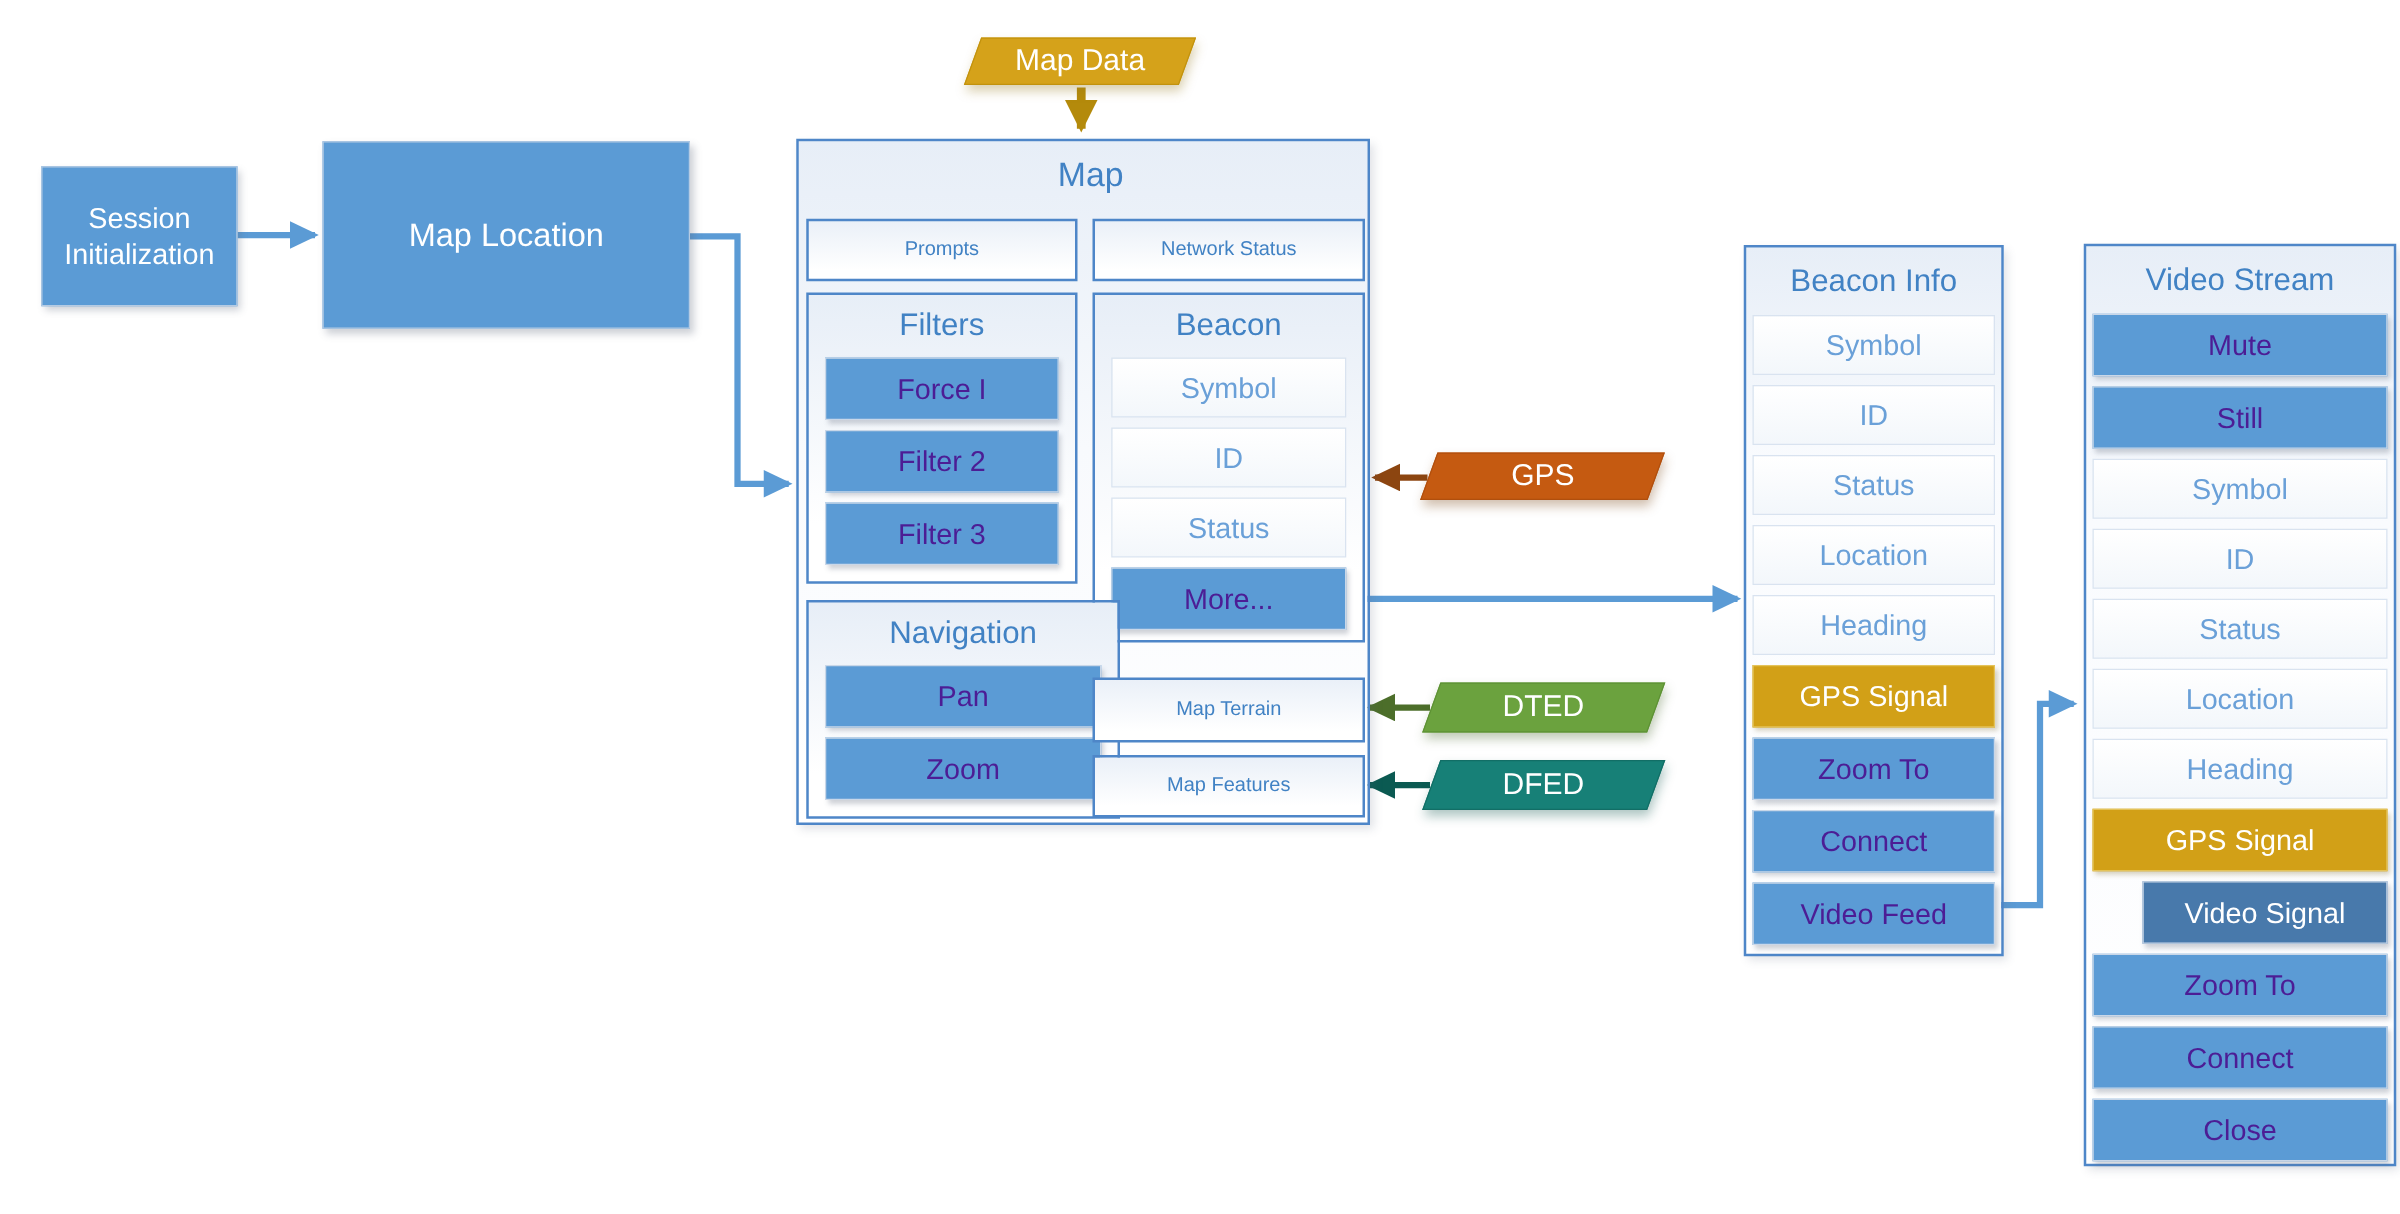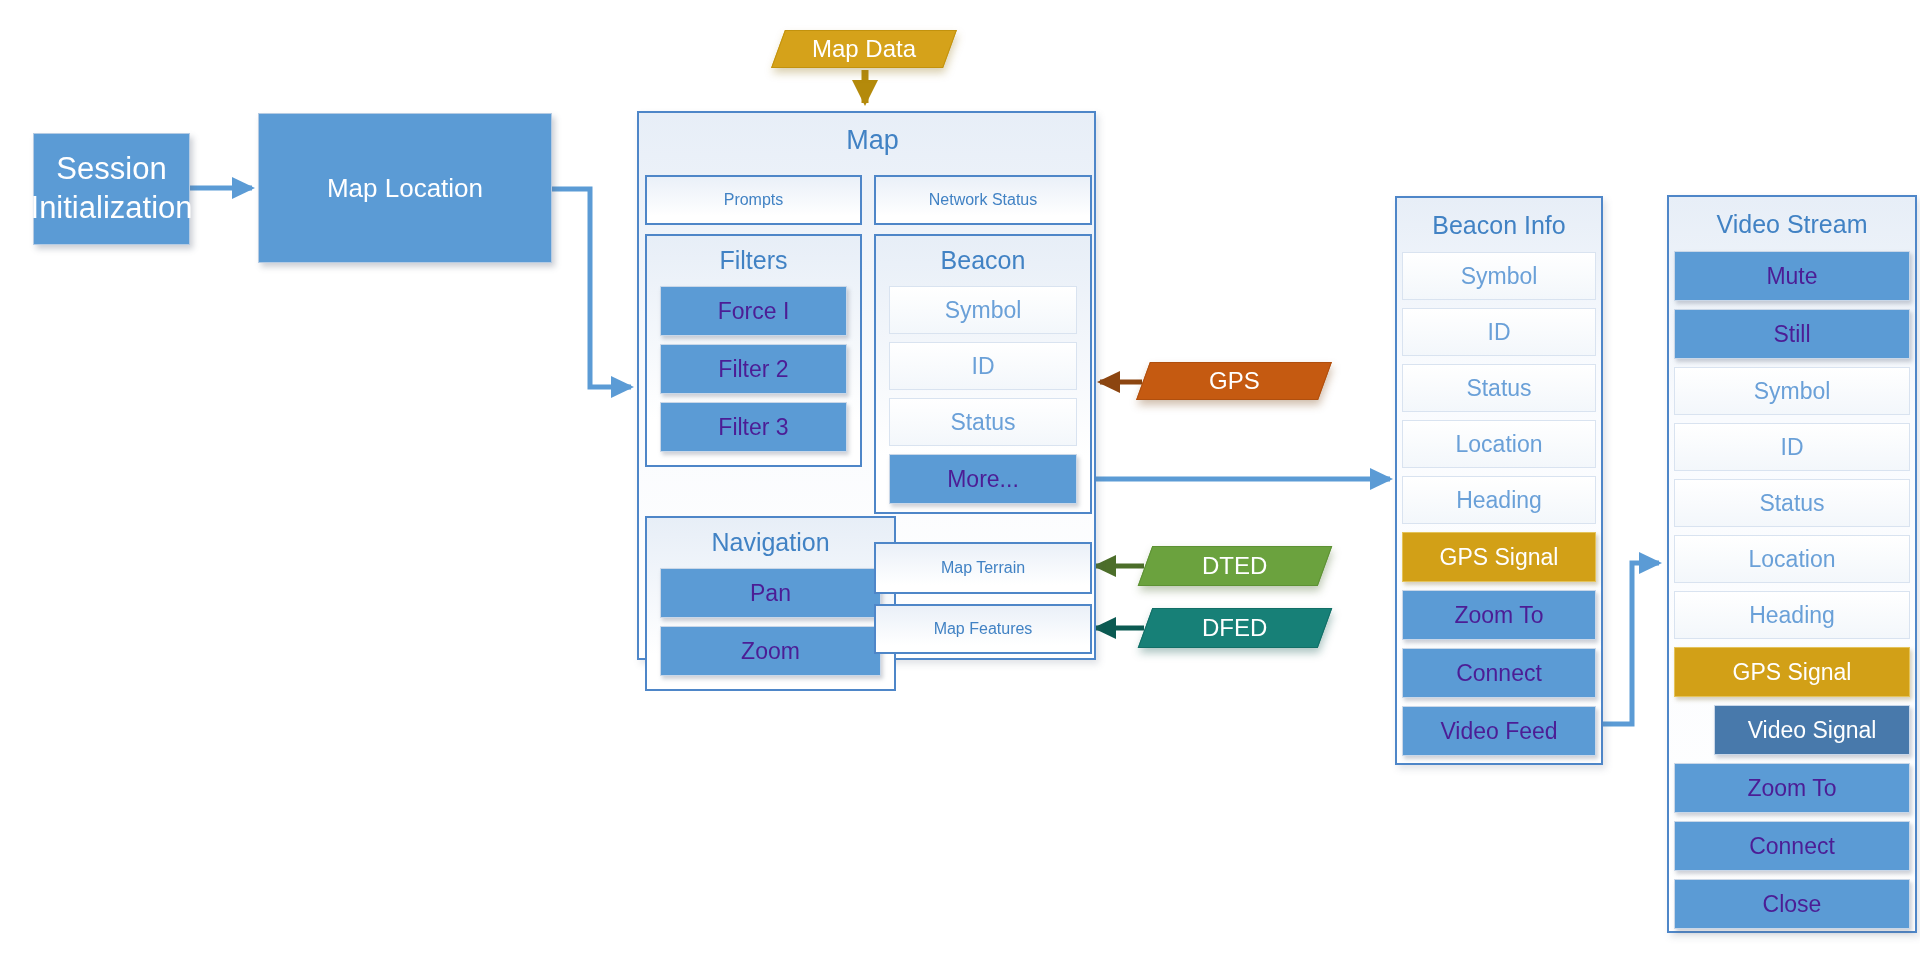--- a/index.html
+++ b/index.html
@@ -105,21 +105,21 @@
     <path d="M190,188 H252" stroke="#5b9bd5" stroke-width="5" fill="none" marker-end="url(#ah-blue)"></path>
     <path d="M552,189 H590 V387 H631" stroke="#5b9bd5" stroke-width="5" fill="none" marker-end="url(#ah-blue)"></path>
     <path d="M1079,479 H1390" stroke="#5b9bd5" stroke-width="5" fill="none" marker-end="url(#ah-blue)"></path>
     <path d="M1598,724 H1632 V563 H1659" stroke="#5b9bd5" stroke-width="5" fill="none" marker-end="url(#ah-blue)"></path>
     <path d="M865,70 V103" stroke="#b48a0b" stroke-width="7" fill="none" marker-end="url(#ah-gold)"></path>
     <path d="M1142,382 H1100" stroke="#8c4510" stroke-width="5" fill="none" marker-end="url(#ah-orange)"></path>
     <path d="M1144,566 H1096" stroke="#4c6e2a" stroke-width="5" fill="none" marker-end="url(#ah-green)"></path>
     <path d="M1144,628 H1096" stroke="#0b5a52" stroke-width="5" fill="none" marker-end="url(#ah-teal)"></path>
   </svg>
 
-  <div class="abs solid-node" style="left:33px;top:133px;width:157px;height:112px;font-size:31px;padding:0 6px;">
+  <div class="abs solid-node" style="left:33px;top:133px;width:157px;height:112px;font-size:23px;padding:0 6px;">
     <span>Session Initialization</span>
   </div>
 
   <div class="abs solid-node" style="left:258px;top:113px;width:294px;height:150px;font-size:26px;">
     <span>Map Location</span>
   </div>
 
   <div class="abs pgram pg-gold" style="left:778px;top:30px;width:172px;height:38px;">
     <span>Map Data</span>
   </div>
@@ -142,21 +142,21 @@
     </div>
 
     <div class="abs group" style="left:235px;top:121px;width:218px;height:280px;">
       <div class="group-title">Beacon</div>
       <div class="field">Symbol</div>
       <div class="field">ID</div>
       <div class="field">Status</div>
       <div class="btn">More...</div>
     </div>
 
-    <div class="abs group" style="left:6px;top:367px;width:251px;height:175px;margin-top:36px;">
+    <div class="abs group" style="left:6px;top:367px;width:251px;height:175px;">
       <div class="group-title">Navigation</div>
       <div class="btn">Pan</div>
       <div class="btn">Zoom</div>
     </div>
 
     <div class="abs light-box" style="left:235px;top:429px;width:218px;height:52px;">
       <span>Map Terrain</span>
     </div>
     <div class="abs light-box" style="left:235px;top:491px;width:218px;height:50px;">
       <span>Map Features</span>

